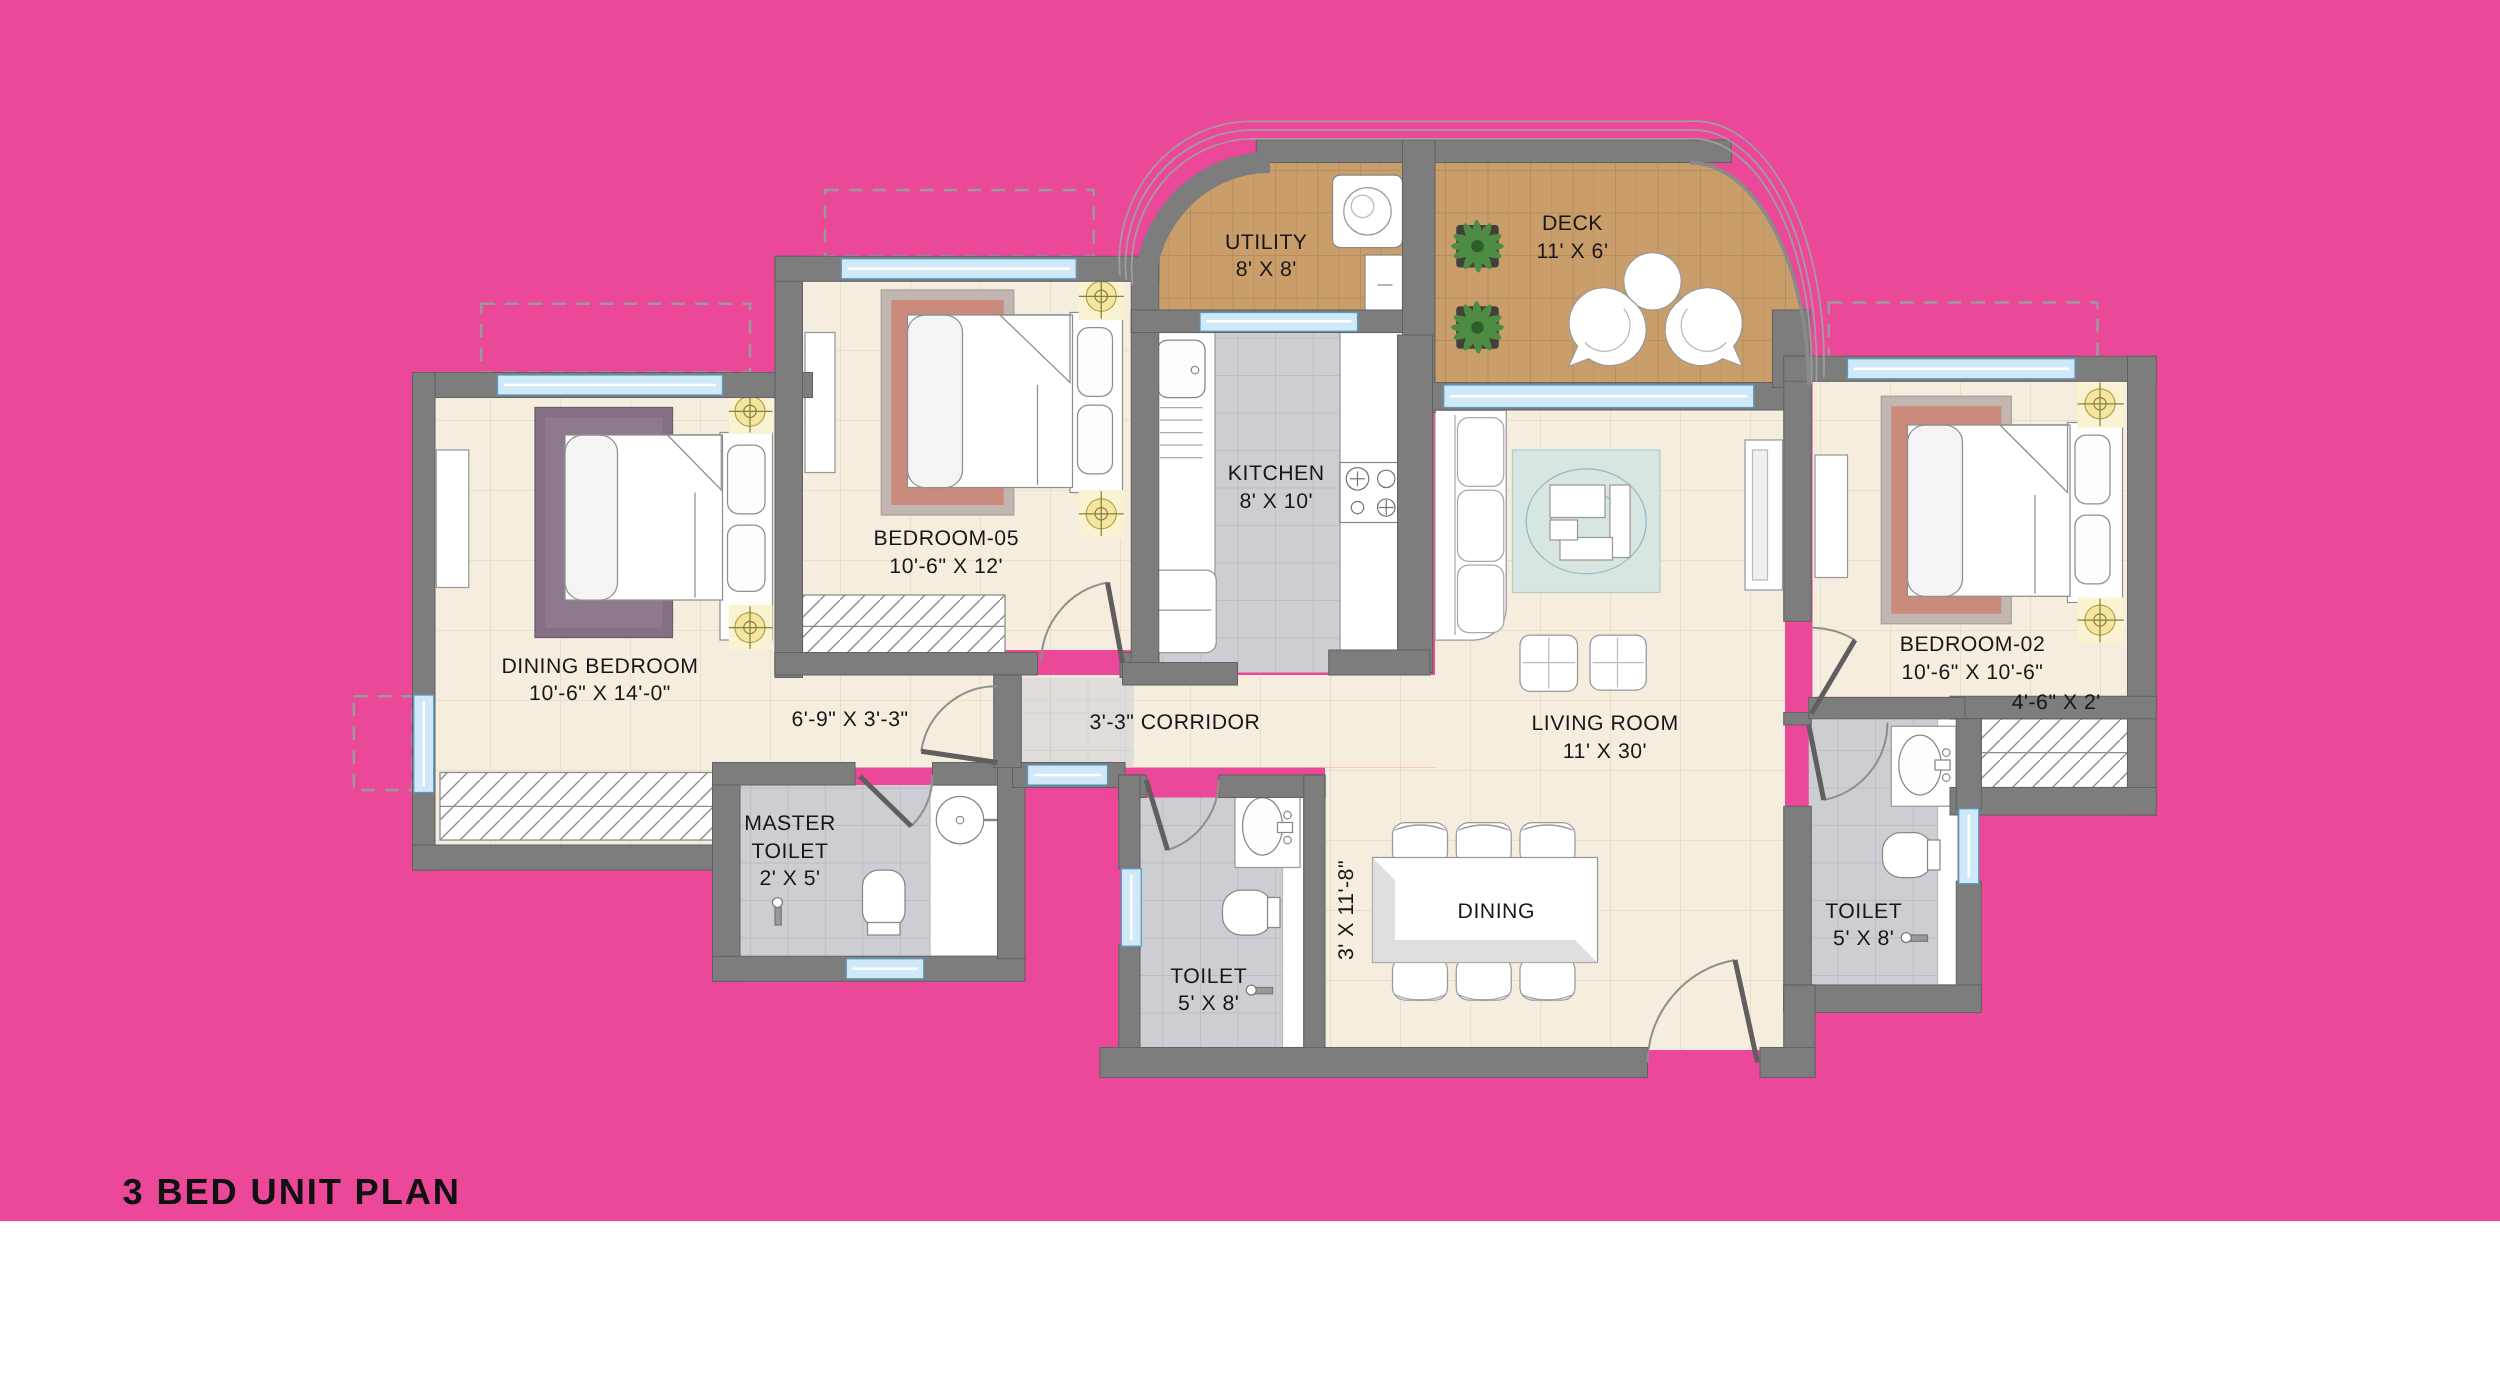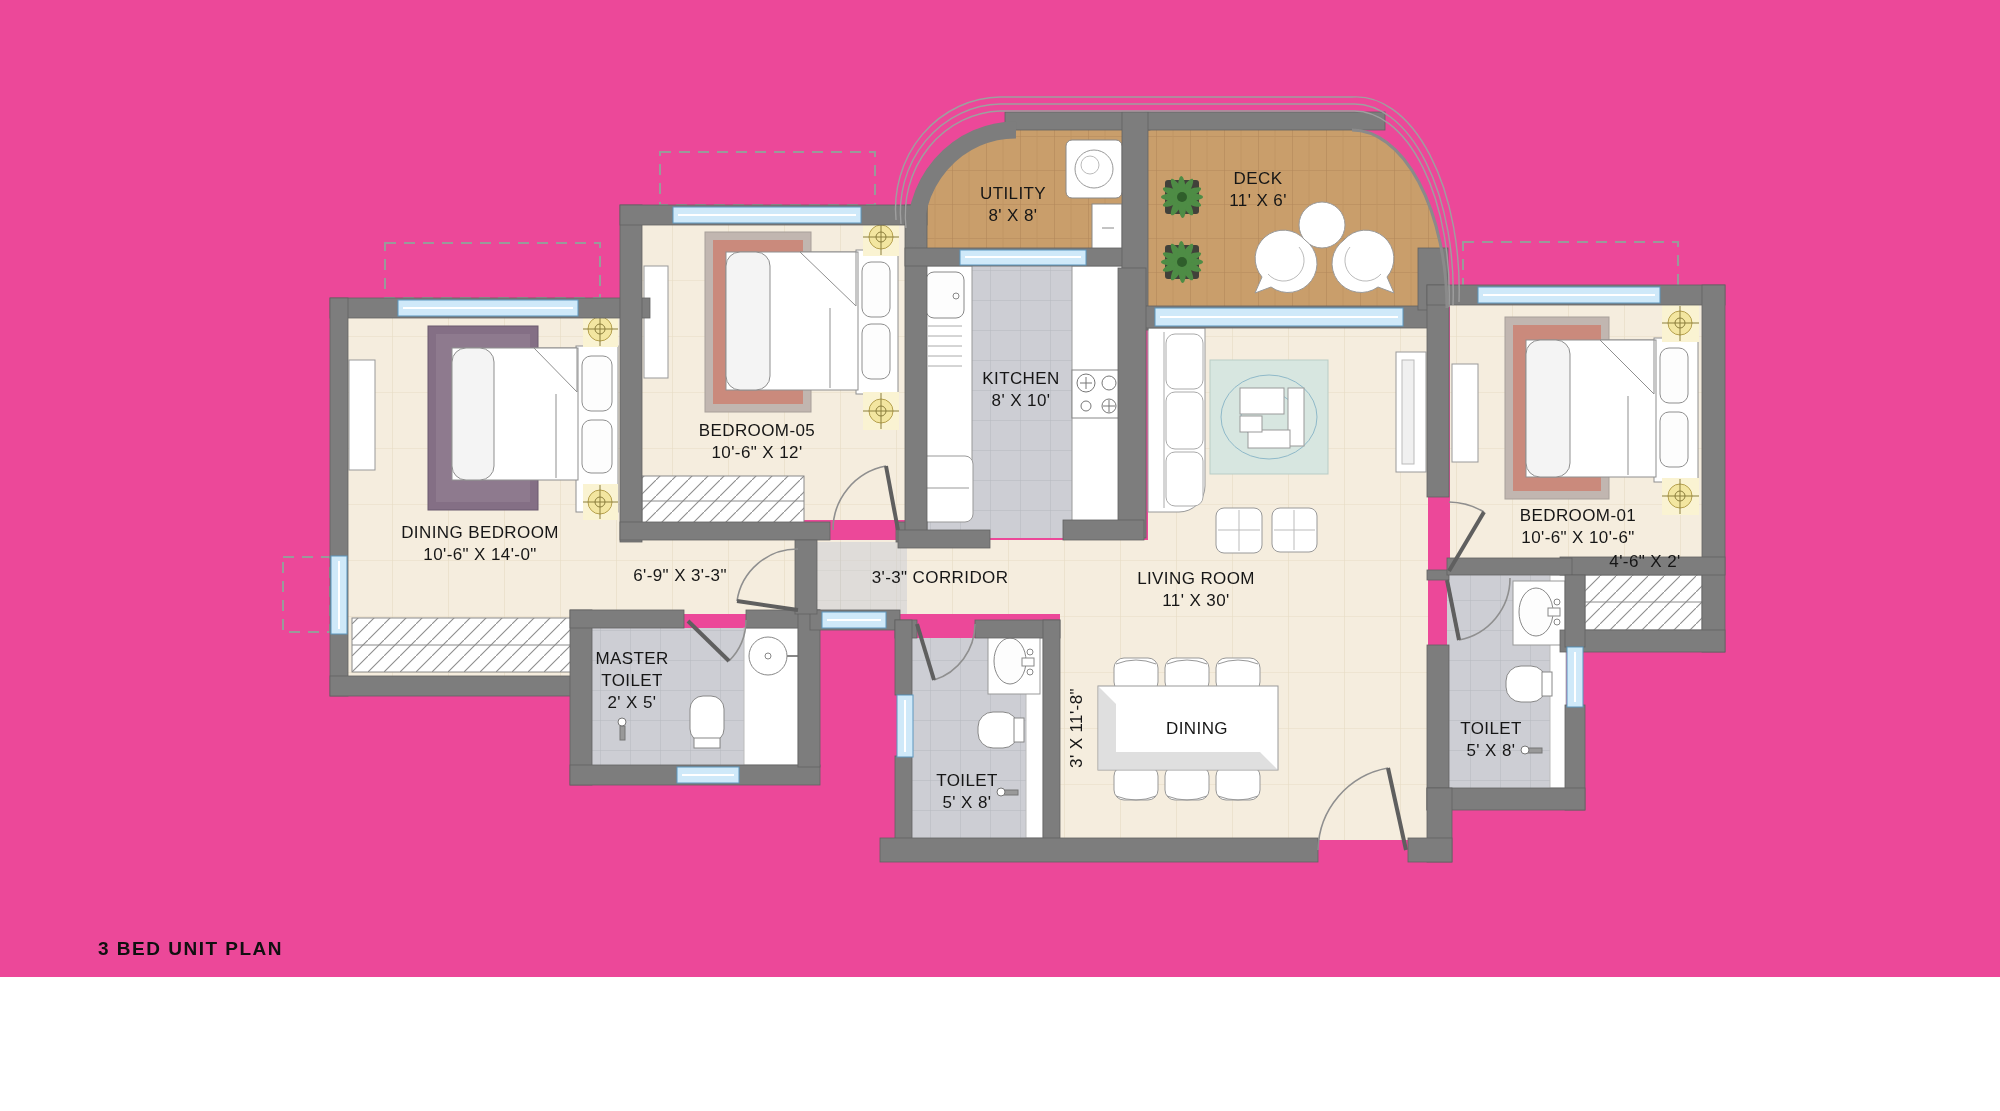--- a/index.html
+++ b/index.html
@@ -4,21 +4,21 @@
 <style>
   html,body{margin:0;padding:0;background:#ffffff;}
   .canvas{position:relative;width:2000px;height:977px;background:#ec4899;overflow:hidden;
           font-family:"Liberation Sans",sans-serif;text-decoration:underline;}
   svg{position:absolute;left:0;top:0;}
   .lbl{position:absolute;transform:translateX(-50%);text-align:center;color:#161616;
        font-size:17px;line-height:1.28;letter-spacing:.4px;white-space:nowrap;}
   .lbl .nm,.lbl .dm{display:block;}
   .lbl.wrap{white-space:normal;width:112px;}
   .lbl.vert{transform:translate(-50%,-50%) rotate(-90deg);}
-  .title{position:absolute;left:98px;top:938px;font-size:19px;font-weight:600;
+  .title{position:absolute;left:98px;top:938px;font-size:29px;font-weight:600;
          letter-spacing:1.5px;color:#101010;}
 </style>
 </head>
 <body>
 
 <div class="canvas">
 
 <svg width="2000" height="1111" viewBox="0 0 2000 1111">
   <defs>
     <pattern id="tileC" width="56" height="56" patternUnits="userSpaceOnUse">
@@ -456,26 +456,26 @@
 <div class="lbl" style="left:480px;top:522px">
   <span class="nm">DINING BEDROOM</span>
   <span class="dm">10'-6" X 14'-0"</span>
 </div>
 <div class="lbl" style="left:680px;top:565px">
   <span class="dm">6'-9" X 3'-3"</span>
 </div>
 <div class="lbl" style="left:940px;top:567px">
   <span class="nm">3'-3" CORRIDOR</span>
 </div>
-<div class="lbl" style="left:1196px;top:568px">
+<div class="lbl" style="left:1284px;top:568px">
   <span class="nm">LIVING ROOM</span>
   <span class="dm">11' X 30'</span>
 </div>
 <div class="lbl" style="left:1578px;top:505px">
-  <span class="nm">BEDROOM-01</span>
+  <span class="nm">BEDROOM-02</span>
   <span class="dm">10'-6" X 10'-6"</span>
 </div>
 <div class="lbl" style="left:1645px;top:551px">
   <span class="dm">4'-6" X 2'</span>
 </div>
 <div class="lbl wrap" style="left:632px;top:648px">
   <span class="nm">MASTER TOILET</span>
   <span class="dm">2' X 5'</span>
 </div>
 <div class="lbl" style="left:967px;top:770px">

